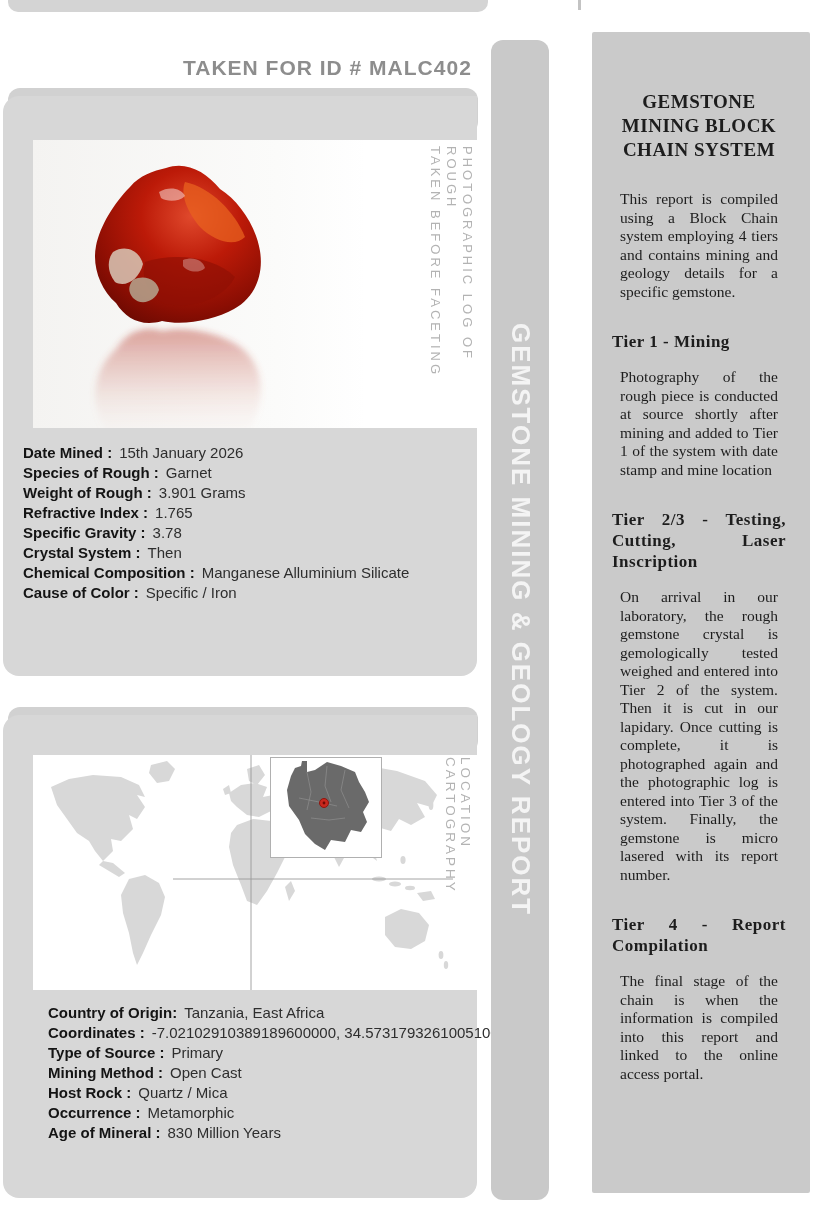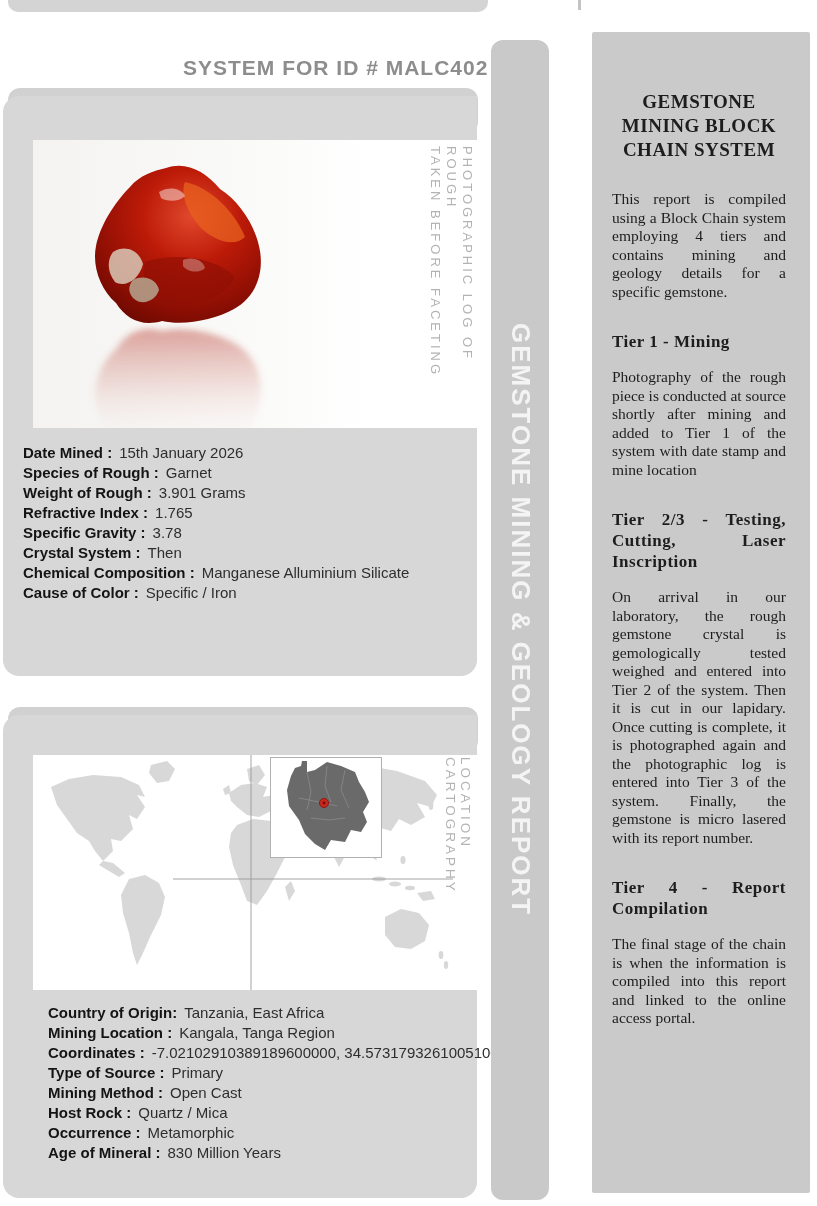--- a/index.html
+++ b/index.html
@@ -54,35 +54,35 @@
               letter-spacing:2px;}
 
   
   .sidebar{position:absolute;left:592px;top:32px;width:218px;height:1161px;background:#cacaca;
            border-radius:2px;box-sizing:border-box;padding:58px 24px 0 20px;
            font-family:Liberation Serif, serif;color:#1d1d1d;}
   .sidebar h2{margin:0 0 28px;font-size:19px;line-height:24px;font-weight:bold;
               text-align:center;letter-spacing:.5px;}
   .sidebar h3{margin:14px 0 16px;font-size:17px;line-height:21px;font-weight:bold;
               text-align:justify;letter-spacing:.5px;}
-  .sidebar p{margin:0 0 30px;font-size:15.5px;line-height:18.5px;text-align:justify;}
+  .sidebar p{margin:0 8px 30px;font-size:15.5px;line-height:18.5px;text-align:justify;}
 
   .inset{position:absolute;left:237px;top:2px;width:112px;height:101px;background:#ffffff;
          border:1px solid #b0b0b0;box-sizing:border-box;}
   svg{display:block;}
 </style>
 </head>
 <body>
 
 <div class="page">
 
   <div class="top-bar"></div>
   <div class="top-tick"></div>
 
-  <div class="report-title">SYSTEM FOR ID # MALC402</div>
+  <div class="report-title">TAKEN FOR ID # MALC402</div>
 
   <div class="section-header hdr-rough">
     <span class="hd-text">ROUGH COMPOSITION</span>
   </div>
 
   <div class="card card-rough">
     <div class="photo-area">
 
       <svg width="300" height="288" viewBox="0 0 300 288">
         <defs>
@@ -188,21 +188,20 @@
             <circle cx="53" cy="45" r="1.4" fill="#6e0a05"></circle>
           </g>
         </svg>
       </div>
 
       <div class="vcap-map">LOCATION CARTOGRAPHY</div>
     </div>
 
     <div class="fields fields-origins">
       <div class="frow"><span class="flabel">Country of Origin:</span><span class="fvalue">Tanzania, East Africa</span></div>
-      <div class="frow"><span class="flabel">Mining Location :</span><span class="fvalue">Kangala, Tanga Region</span></div>
       <div class="frow"><span class="flabel">Coordinates :</span><span class="fvalue">-7.02102910389189600000,  34.57317932610051000000</span></div>
       <div class="frow"><span class="flabel">Type of Source :</span><span class="fvalue">Primary</span></div>
       <div class="frow"><span class="flabel">Mining Method :</span><span class="fvalue">Open Cast</span></div>
       <div class="frow"><span class="flabel">Host Rock :</span><span class="fvalue">Quartz / Mica</span></div>
       <div class="frow"><span class="flabel">Occurrence :</span><span class="fvalue">Metamorphic</span></div>
       <div class="frow"><span class="flabel">Age of Mineral :</span><span class="fvalue">830 Million Years</span></div>
     </div>
   </div>
 
   <div class="strip">

